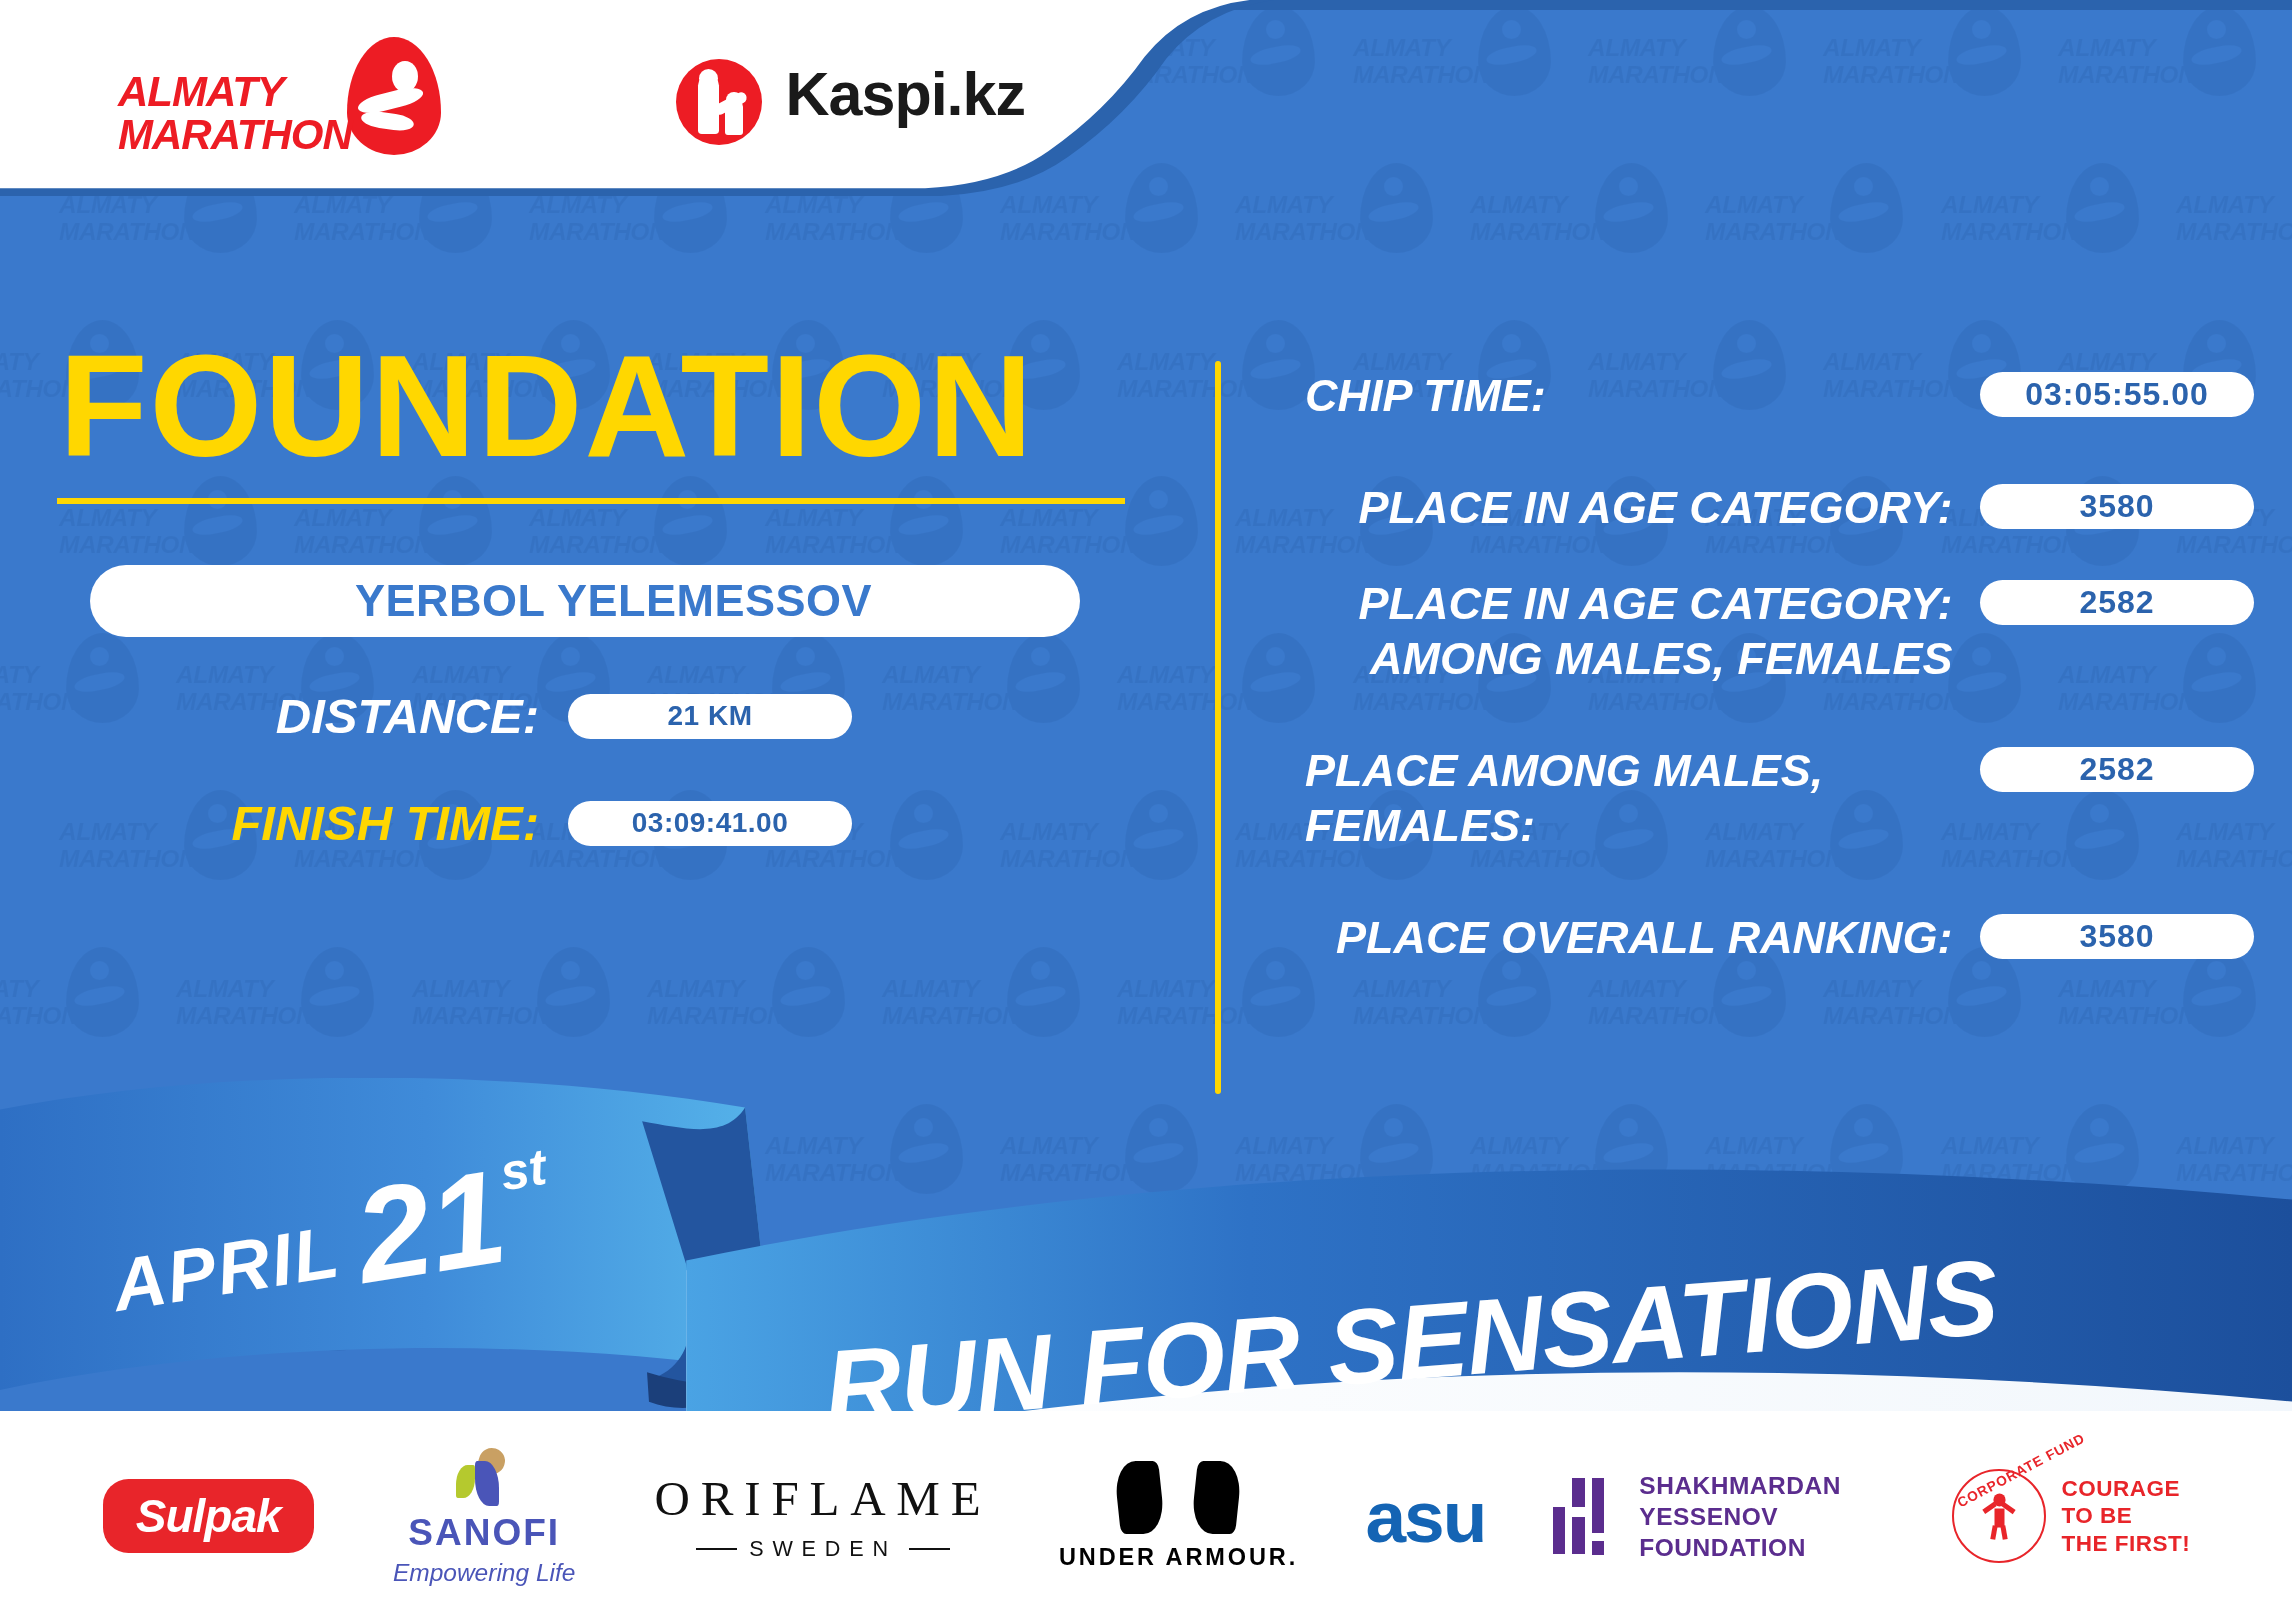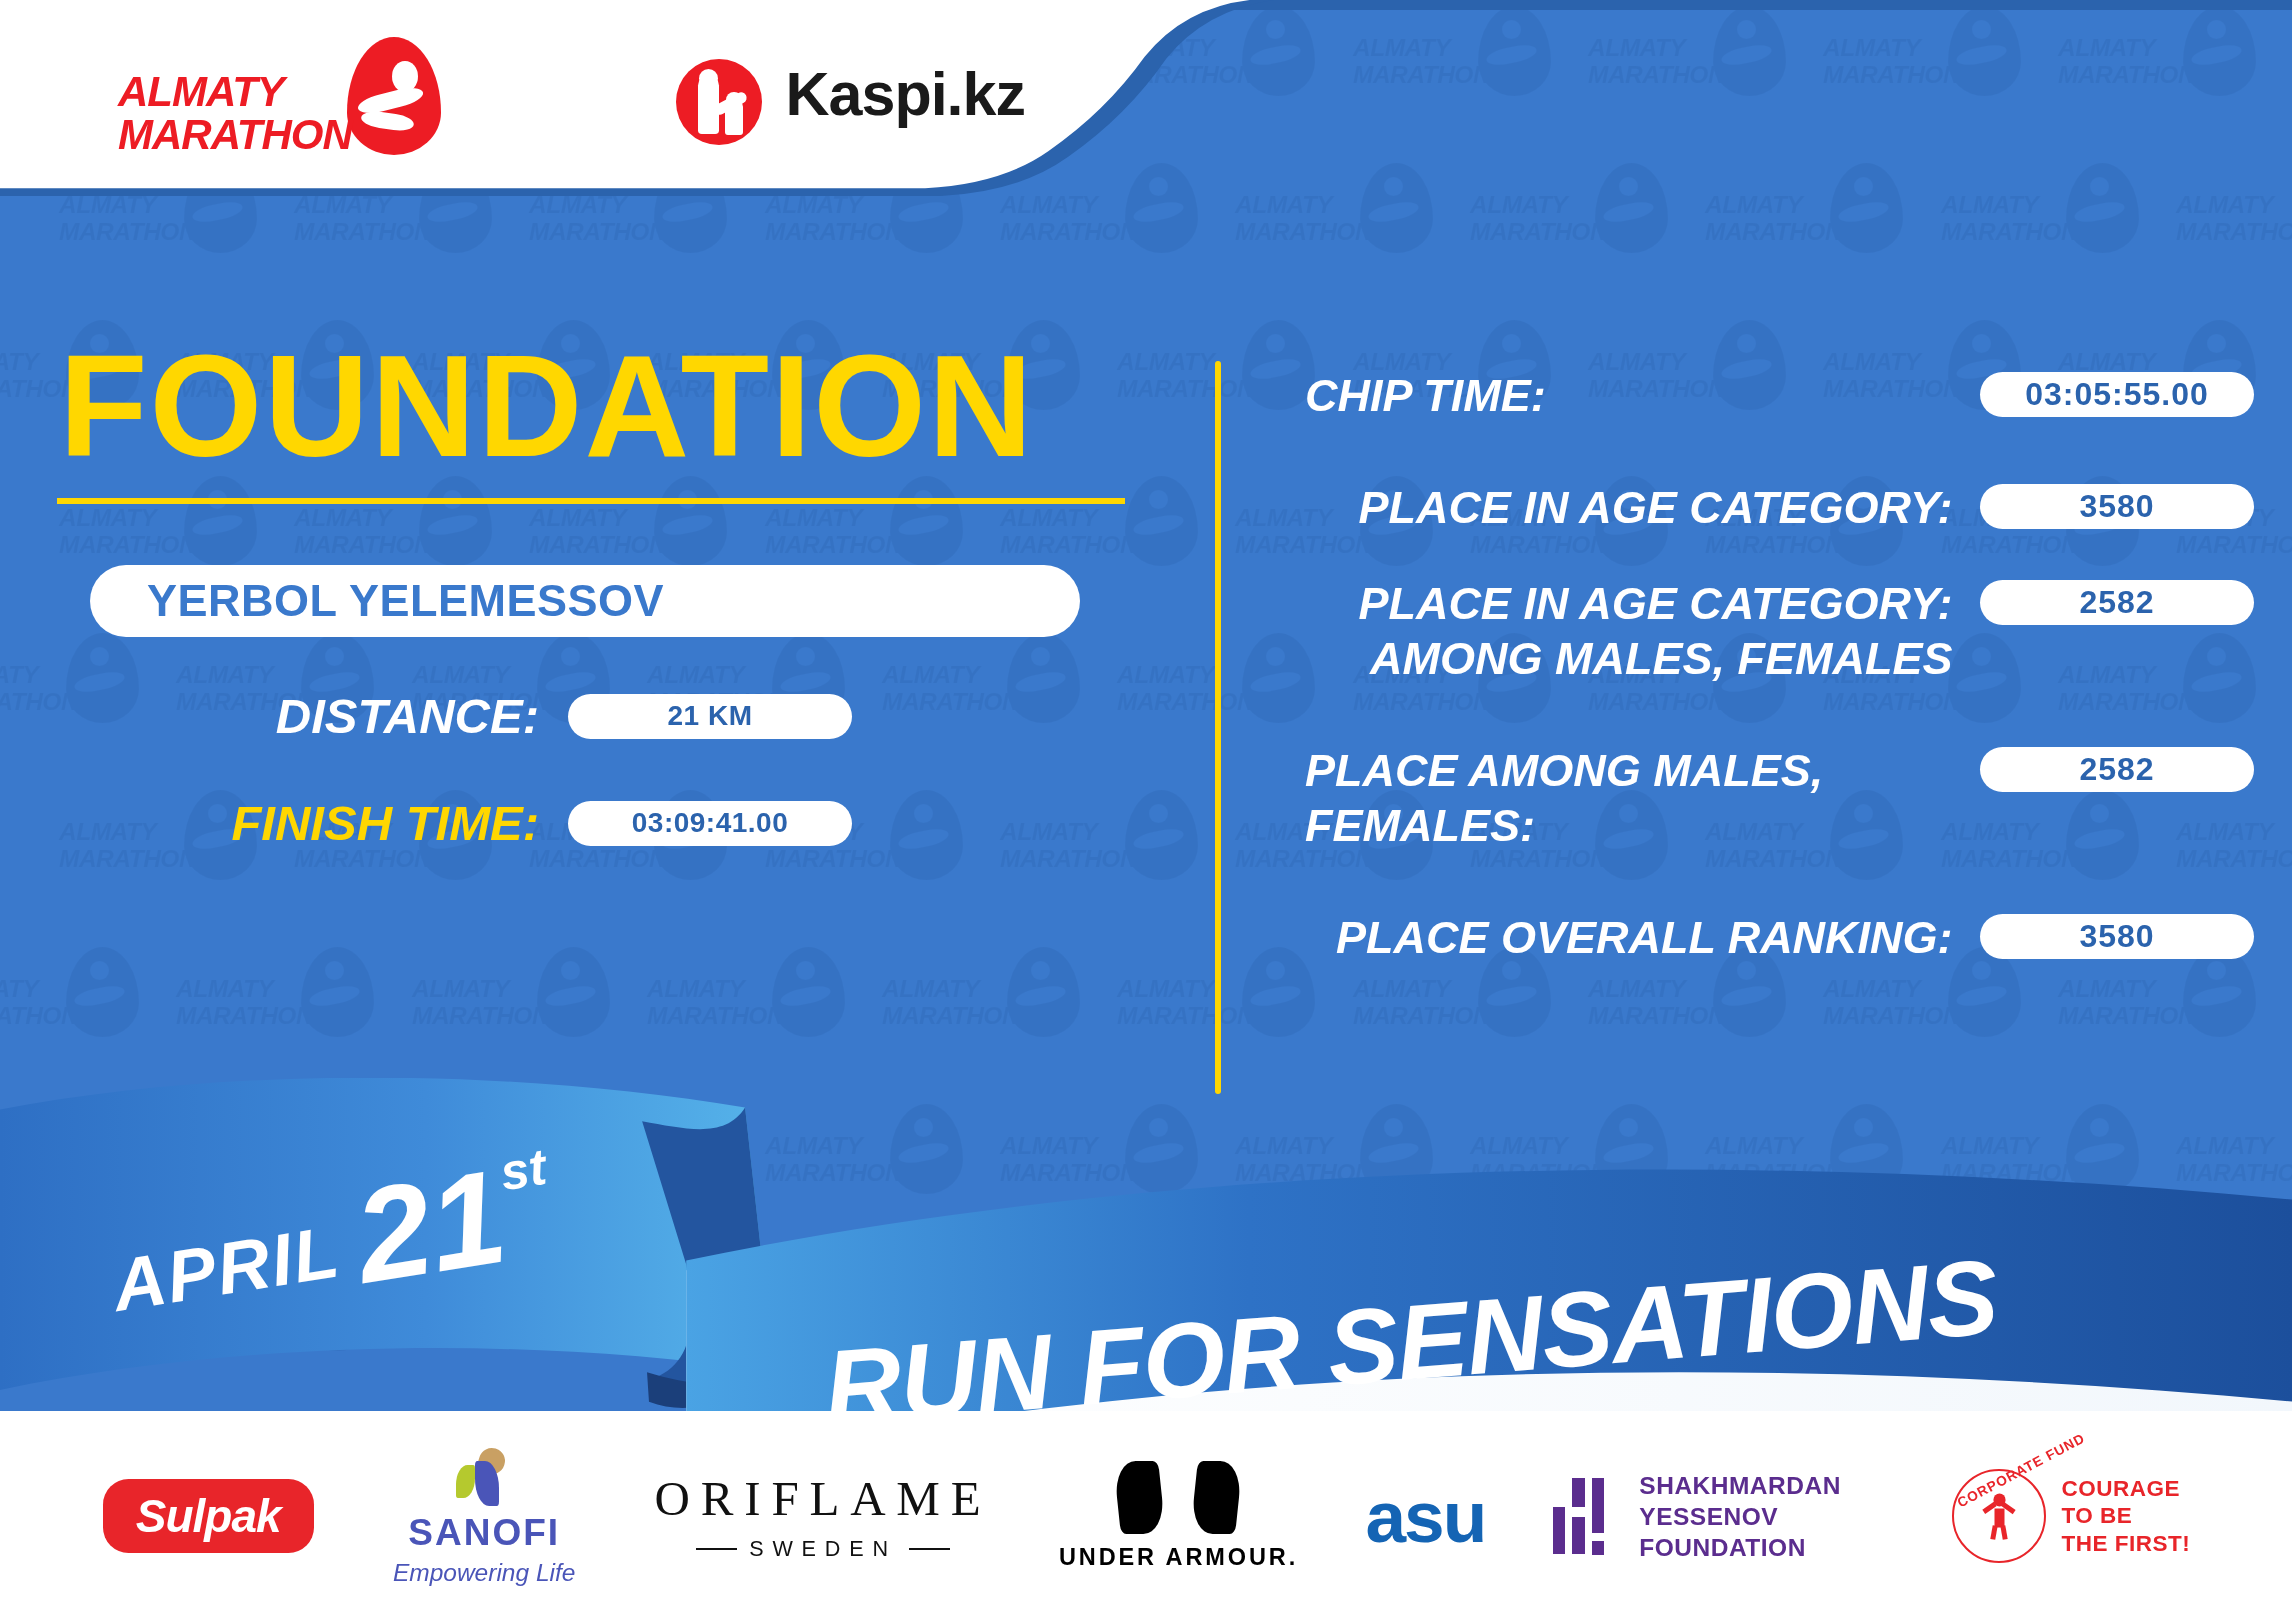--- a/index.html
+++ b/index.html
@@ -138,21 +138,21 @@
     color:#ffd700;
   }
   .cert-rule{
     margin:17.6px 0 0 57px;
     width:1068px;height:6.9px;background:#ffd700;
   }
   .name-pill{
     margin:61px 0 0 90px;
     width:990px;height:72px;
     background:#fff;border-radius:36px;
-    display:flex;align-items:center;
+    display:flex;align-items:center;justify-content:center;
   }
   .name-text{
     margin-left:57px;
     font-weight:bold;font-size:45px;
     letter-spacing:0.5px;
     color:#3a79cc;
   }
   .lrow{
     margin-top:51px;
     display:flex;align-items:center;

